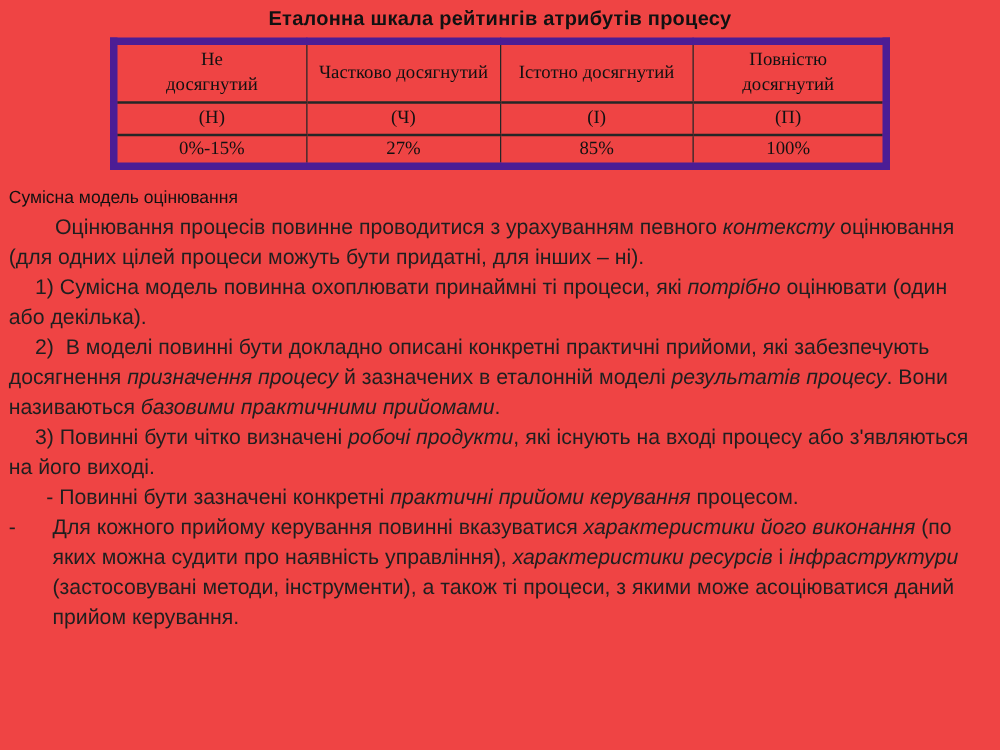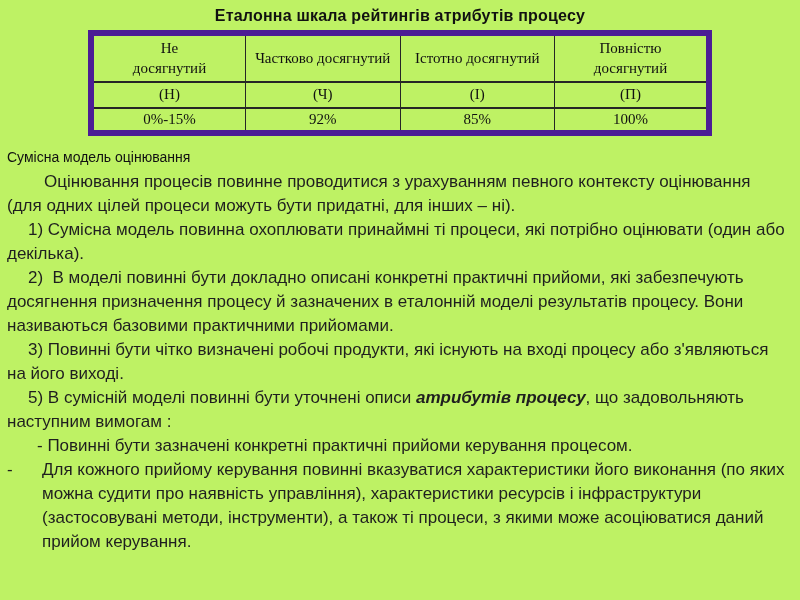--- a/index.html
+++ b/index.html
@@ -4,21 +4,21 @@
 <style>
   * { margin: 0; padding: 0; box-sizing: border-box; }
   html, body { background: #ffffff; }
   body { font-family: "Liberation Sans", sans-serif; color: #1a1a1a; }
 
   .slide {
     position: relative;
     width: 800px;
     height: 600px;
     margin: 0 auto;
-    background: #bef264;
+    background: #ef4444;
     overflow: hidden;
   }
 
   .slide-title {
     padding-top: 7px;
     text-align: center;
     font-size: 16px;
     font-weight: bold;
     color: #111111;
     letter-spacing: 0.2px;
@@ -61,21 +61,21 @@
   }
   .content p.para { text-align: left; }
   .ti-lg { text-indent: 37px; }
   .ti-md { text-indent: 21px; }
   .ti-bullet { text-indent: 30px; }
 
   .hang { display: flex; }
   .hang .marker { flex: none; width: 35px; }
   .hang .txt { flex: 1; }
 
-  .i  { }
+  .i  { font-style: italic; }
   .bi { font-style: italic; font-weight: bold; }
 </style>
 </head>
 <body>
 
 <div class="slide">
 
   <div class="slide-title">Еталонна шкала рейтингів атрибутів процесу</div>
 
   <table class="rating">
@@ -89,21 +89,21 @@
 досягнутий</td>
       </tr>
       <tr class="code">
         <td>(Н)</td>
         <td>(Ч)</td>
         <td>(І)</td>
         <td>(П)</td>
       </tr>
       <tr class="val">
         <td>0%-15%</td>
-        <td>92%</td>
+        <td>27%</td>
         <td>85%</td>
         <td>100%</td>
       </tr>
     </tbody>
   </table>
 
   <div class="content">
 
     <div class="body-heading">Сумісна модель оцінювання</div>
 
@@ -117,23 +117,20 @@
 
     <p class="para ti-md">
       <span>2)&nbsp; В моделі повинні бути докладно описані конкретні практичні прийоми, які забезпечують досягнення </span><span class="i">призначення процесу</span><span> й зазначених в еталонній моделі </span><span class="i">результатів процесу</span><span>. Вони називаються </span><span class="i">базовими практичними прийомами</span><span>.</span>
     </p>
 
     <p class="para ti-md">
       <span>3) Повинні бути чітко визначені </span><span class="i">робочі продукти</span><span>, які існують на вході процесу або з'являються на його виході.</span>
     </p>
 
 
-    <p class="para ti-md">
-      <span>5) В сумісній моделі повинні бути уточнені описи </span><span class="bi">атрибутів процесу</span><span>, що задовольняють наступним вимогам :</span>
-    </p>
 
     <p class="para ti-bullet">
       <span>- Повинні бути зазначені конкретні </span><span class="i">практичні прийоми керування</span><span> процесом.</span>
     </p>
 
     <div class="hang">
       <span class="marker">-</span>
       <p class="txt">
         <span>Для кожного прийому керування повинні вказуватися </span><span class="i">характеристики його виконання</span><span> (по яких можна судити про наявність управління), </span><span class="i">характеристики ресурсів</span><span> і </span><span class="i">інфраструктури</span><span> (застосовувані методи, інструменти), а також ті процеси, з якими може асоціюватися даний прийом керування.</span>
       </p>

